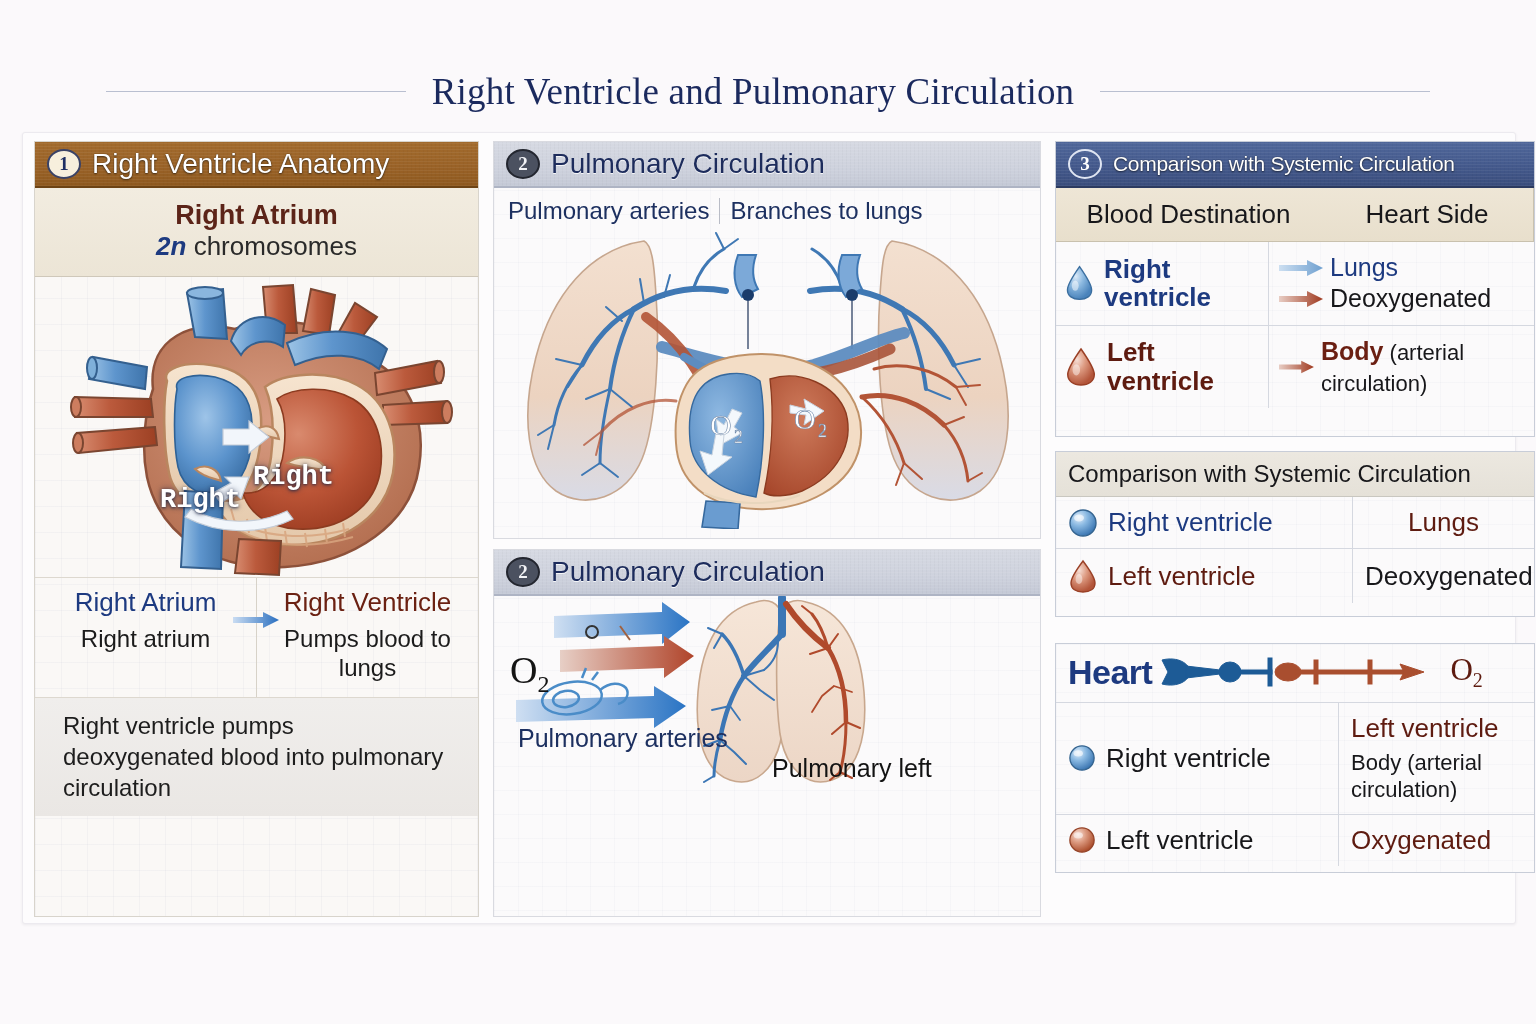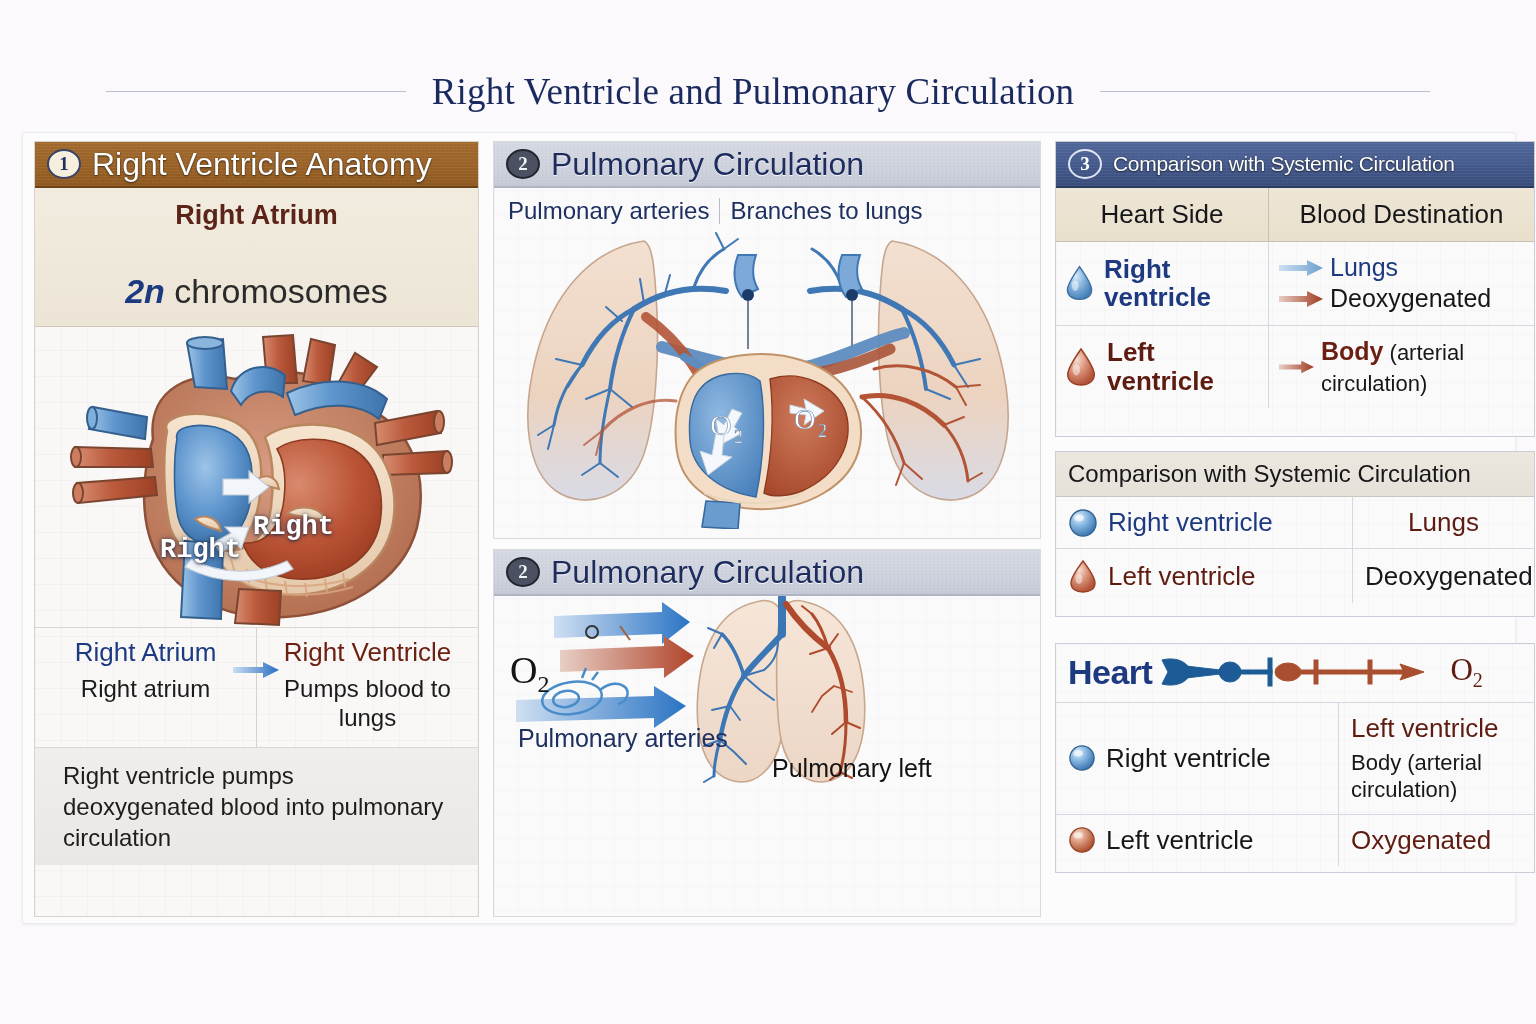--- a/index.html
+++ b/index.html
@@ -75,39 +75,39 @@
   .badge{
     flex:0 0 auto;width:30px;height:26px;border-radius:50%;
     display:flex;align-items:center;justify-content:center;
     font-family:"Liberation Serif",serif;font-size:19px;font-weight:bold;
     position:relative;z-index:2;
   }
   .badge.cream{background:#f7efdd;color:#1f2f63;border:2px solid #3a4266;}
   .badge.dark{background:#4b5160;color:#f2f3f6;border:2px solid #23262f;}
   .badge.hollow{background:transparent;color:#ffffff;border:2px solid #dfe5f2;}
   .phead-title{
-    font-size:32px;color:#fff;position:relative;z-index:2;white-space:nowrap;
+    font-size:28px;color:#fff;position:relative;z-index:2;white-space:nowrap;
     text-shadow:0 1px 2px rgba(0,0,0,.55), 0 0 1px rgba(0,0,0,.6);
   }
   .phead-title.dark{
     color:#1d2c5c;text-shadow:0 1px 0 rgba(255,255,255,.8);
   }
   .phead-title.tight{font-size:21px;letter-spacing:-.3px;}
 
   
   .panel-card{
     border:1px solid #d8d4cc;box-sizing:border-box;position:relative;overflow:hidden;
   }
   .subhead{
     background:linear-gradient(180deg,#f2ece0 0%,#ece5d6 100%);
     border-bottom:1px solid #cfc8ba;
     padding:12px 10px 14px;text-align:center;
   }
   .subhead .l1{font-size:27px;color:#5c2418;font-weight:600;line-height:1.15;}
-  .subhead .l2{font-size:34px;color:#2a2a2a;line-height:1.2;margin-top:40px;}
+  .subhead .l2{font-size:26px;color:#2a2a2a;line-height:1.2;}
   .subhead .l2 .n2{color:#1d3a80;font-style:italic;font-weight:bold;}
 
   .heart-stage{height:300px;position:relative;overflow:hidden;font-family:Liberation Mono, monospace;}
   .ov-label{
     position:absolute;color:#fff;font-size:27px;font-weight:600;
     text-shadow:0 1px 3px rgba(30,40,70,.85),0 0 6px rgba(20,30,60,.6);
     z-index:9;
   }
 
   .kv-table{display:flex;border-top:1px solid #ddd8cf;}
@@ -546,22 +546,22 @@
 
   <div class="col col3">
 
     <div class="t3 paperlite" style="height:296px;margin-top:8px;">
       <div class="phead blue">
         <div class="badge hollow">3</div>
         <div class="phead-title tight">Comparison with Systemic Circulation</div>
       </div>
 
       <div class="thead">
+        <div class="thc c2">Blood Destination</div>
         <div class="thc c1">Heart Side</div>
-        <div class="thc c2">Blood Destination</div>
       </div>
 
       <div class="trow">
         <div class="tc1">
           <svg width="36" height="42" viewBox="0 0 36 42">
             <defs>
                 <radialGradient id="dropb" cx="35%" cy="30%" r="70%">
               <stop offset="0%" stop-color="#dceaf8"></stop>
                   <stop offset="45%" stop-color="#8cb9e0"></stop>
               <stop offset="100%" stop-color="#4a83bb"></stop>

